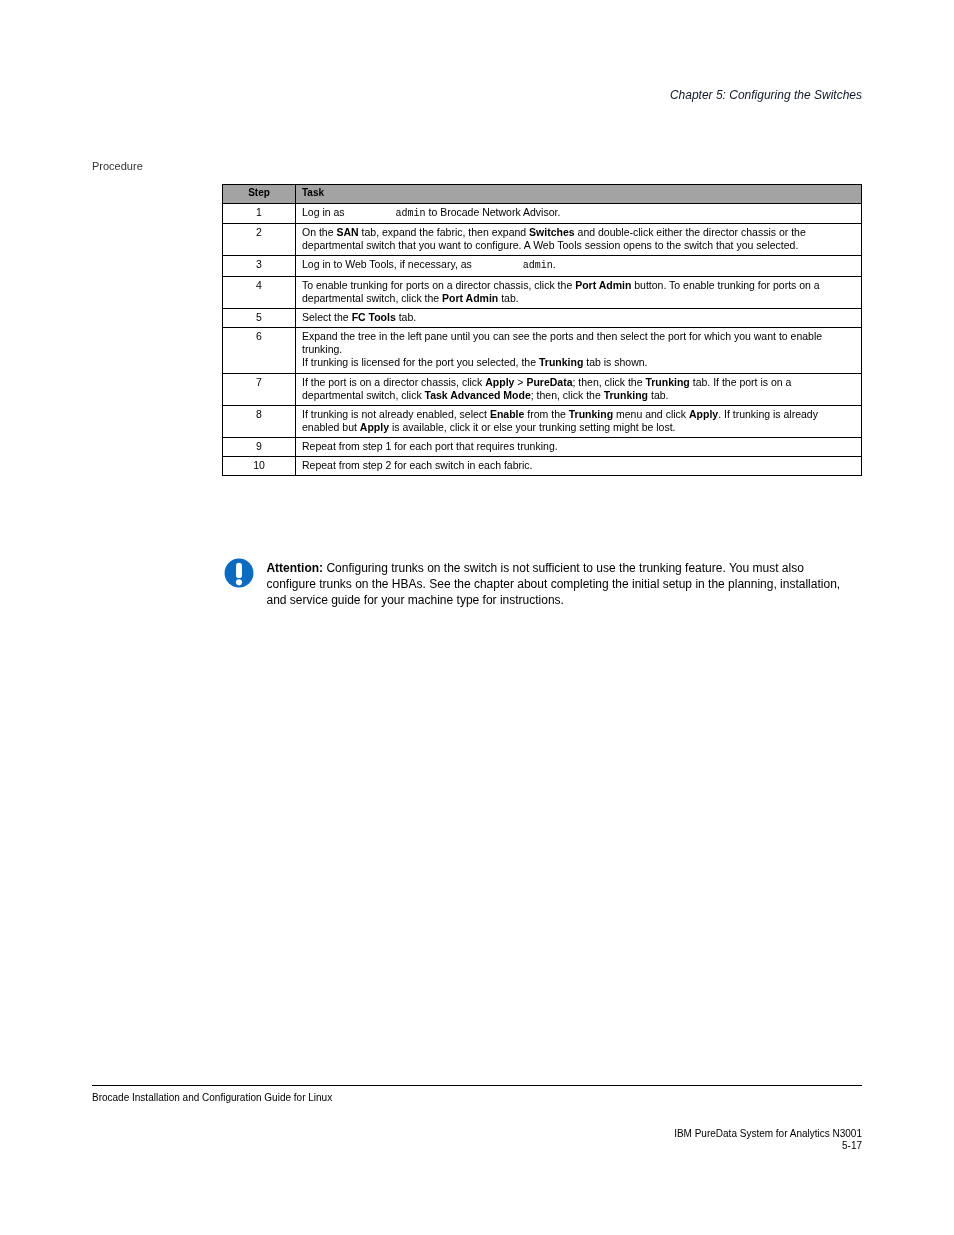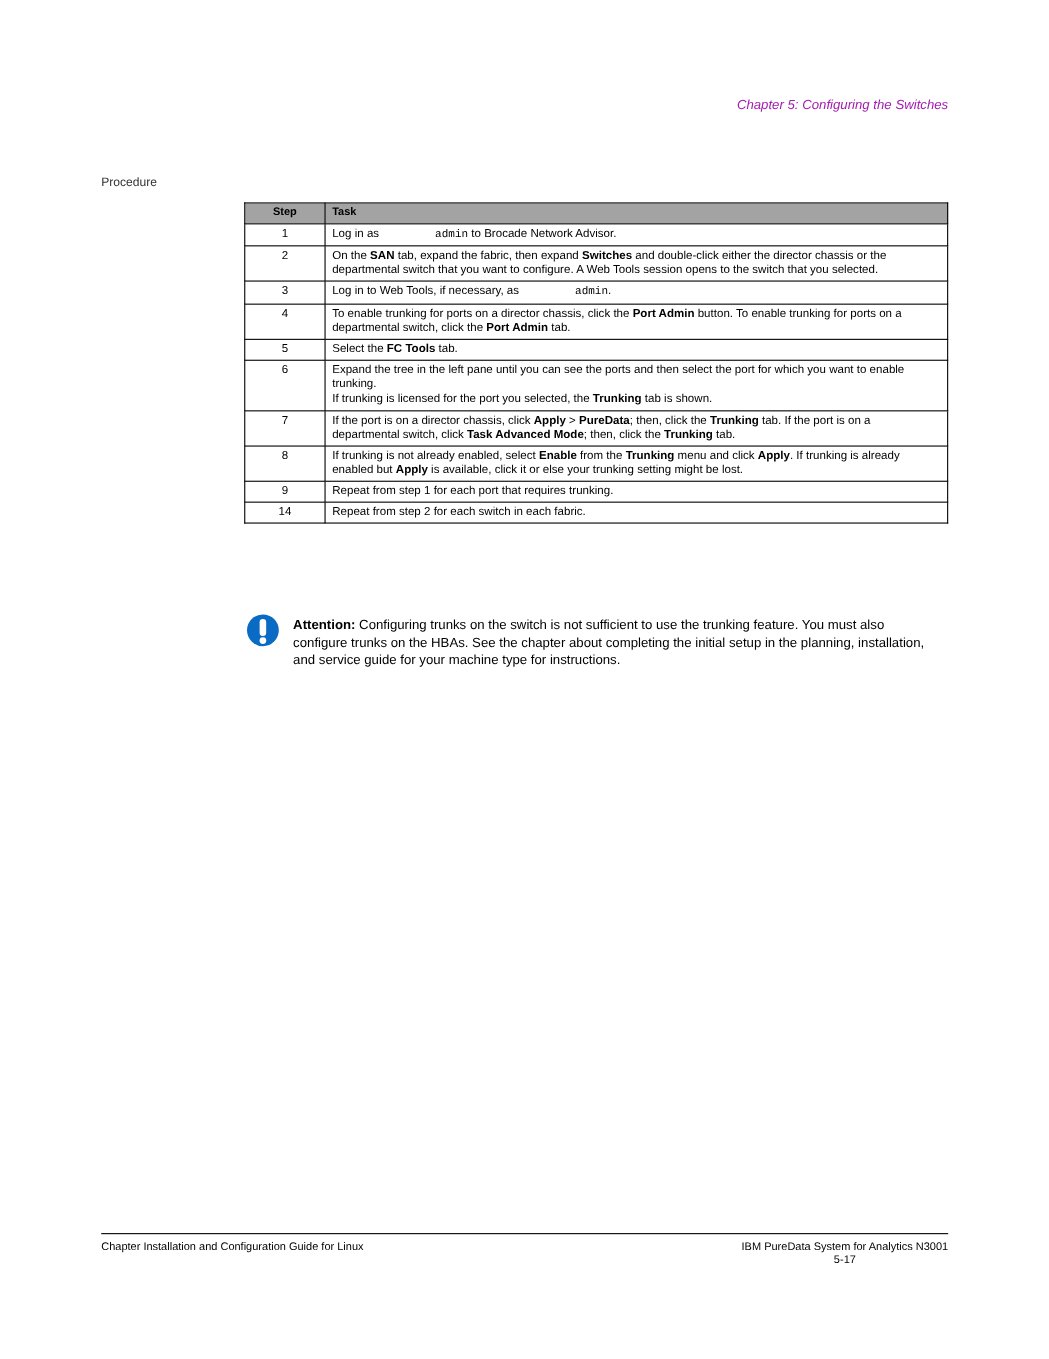--- a/index.html
+++ b/index.html
@@ -17,21 +17,21 @@
     height: 1235px;
     position: relative;
     box-sizing: border-box;
   }
   .header-right {
     position: absolute;
     top: 88px;
     right: 92px;
     font-size: 12px;
     font-style: italic;
-    color: #a21caf;
+    color: #0f172a;
   }
   .section-label {
     position: absolute;
     top: 160px;
     left: 92px;
     font-size: 11px;
     color: #333;
   }
   .table {
     position: absolute;
@@ -96,21 +96,22 @@
     bottom: 84px;
     left: 92px;
     right: 92px;
     border-top: 1px solid #000;
     padding-top: 6px;
     font-size: 10px;
     display: flex;
     justify-content: space-between;
   }
   .footer .right {
-    text-align: center;
+    text-align: right;
+    margin-top: 36px;
   }
   .footer .pg {
     display: block;
     font-size: 10px;
     margin-top: 1px;
   }
 </style>
 </head>
 <body>
 
@@ -158,41 +159,41 @@
       </tr>
       <tr>
         <td class="col-step">8</td>
         <td>If trunking is not already enabled, select <b>Enable</b> from the <b>Trunking</b> menu and click <b>Apply</b>. If trunking is already enabled but <b>Apply</b> is available, click it or else your trunking setting might be lost.</td>
       </tr>
       <tr>
         <td class="col-step">9</td>
         <td>Repeat from step 1 for each port that requires trunking.</td>
       </tr>
       <tr>
-        <td class="col-step">14</td>
+        <td class="col-step">10</td>
         <td>Repeat from step 2 for each switch in each fabric.</td>
       </tr>
     </tbody>
   </table>
 
   <div class="callout">
     <span class="callout-icon">
       <svg viewBox="0 0 40 40">
         <circle cx="20" cy="20" r="17" fill="#0a6bc4"></circle>
         <rect x="16.5" y="8" width="7" height="18" rx="3.5" fill="#fff"></rect>
         <circle cx="20" cy="31" r="3.6" fill="#fff"></circle>
       </svg>
     </span>
     <span class="callout-text">
       <span class="label">Attention:</span>
       <span>Configuring trunks on the switch is not sufficient to use the trunking feature. You must also configure trunks on the HBAs. See the chapter about completing the initial setup in the planning, installation, and service guide for your machine type for instructions.</span>
     </span>
   </div>
 
   <div class="footer">
-    <div class="left">Chapter Installation and Configuration Guide for Linux</div>
+    <div class="left">Brocade Installation and Configuration Guide for Linux</div>
     <div class="right">
       <span>IBM PureData System for Analytics N3001</span>
       <span class="pg">5-17</span>
     </div>
   </div>
 
 </div>
 
 </body></html>

